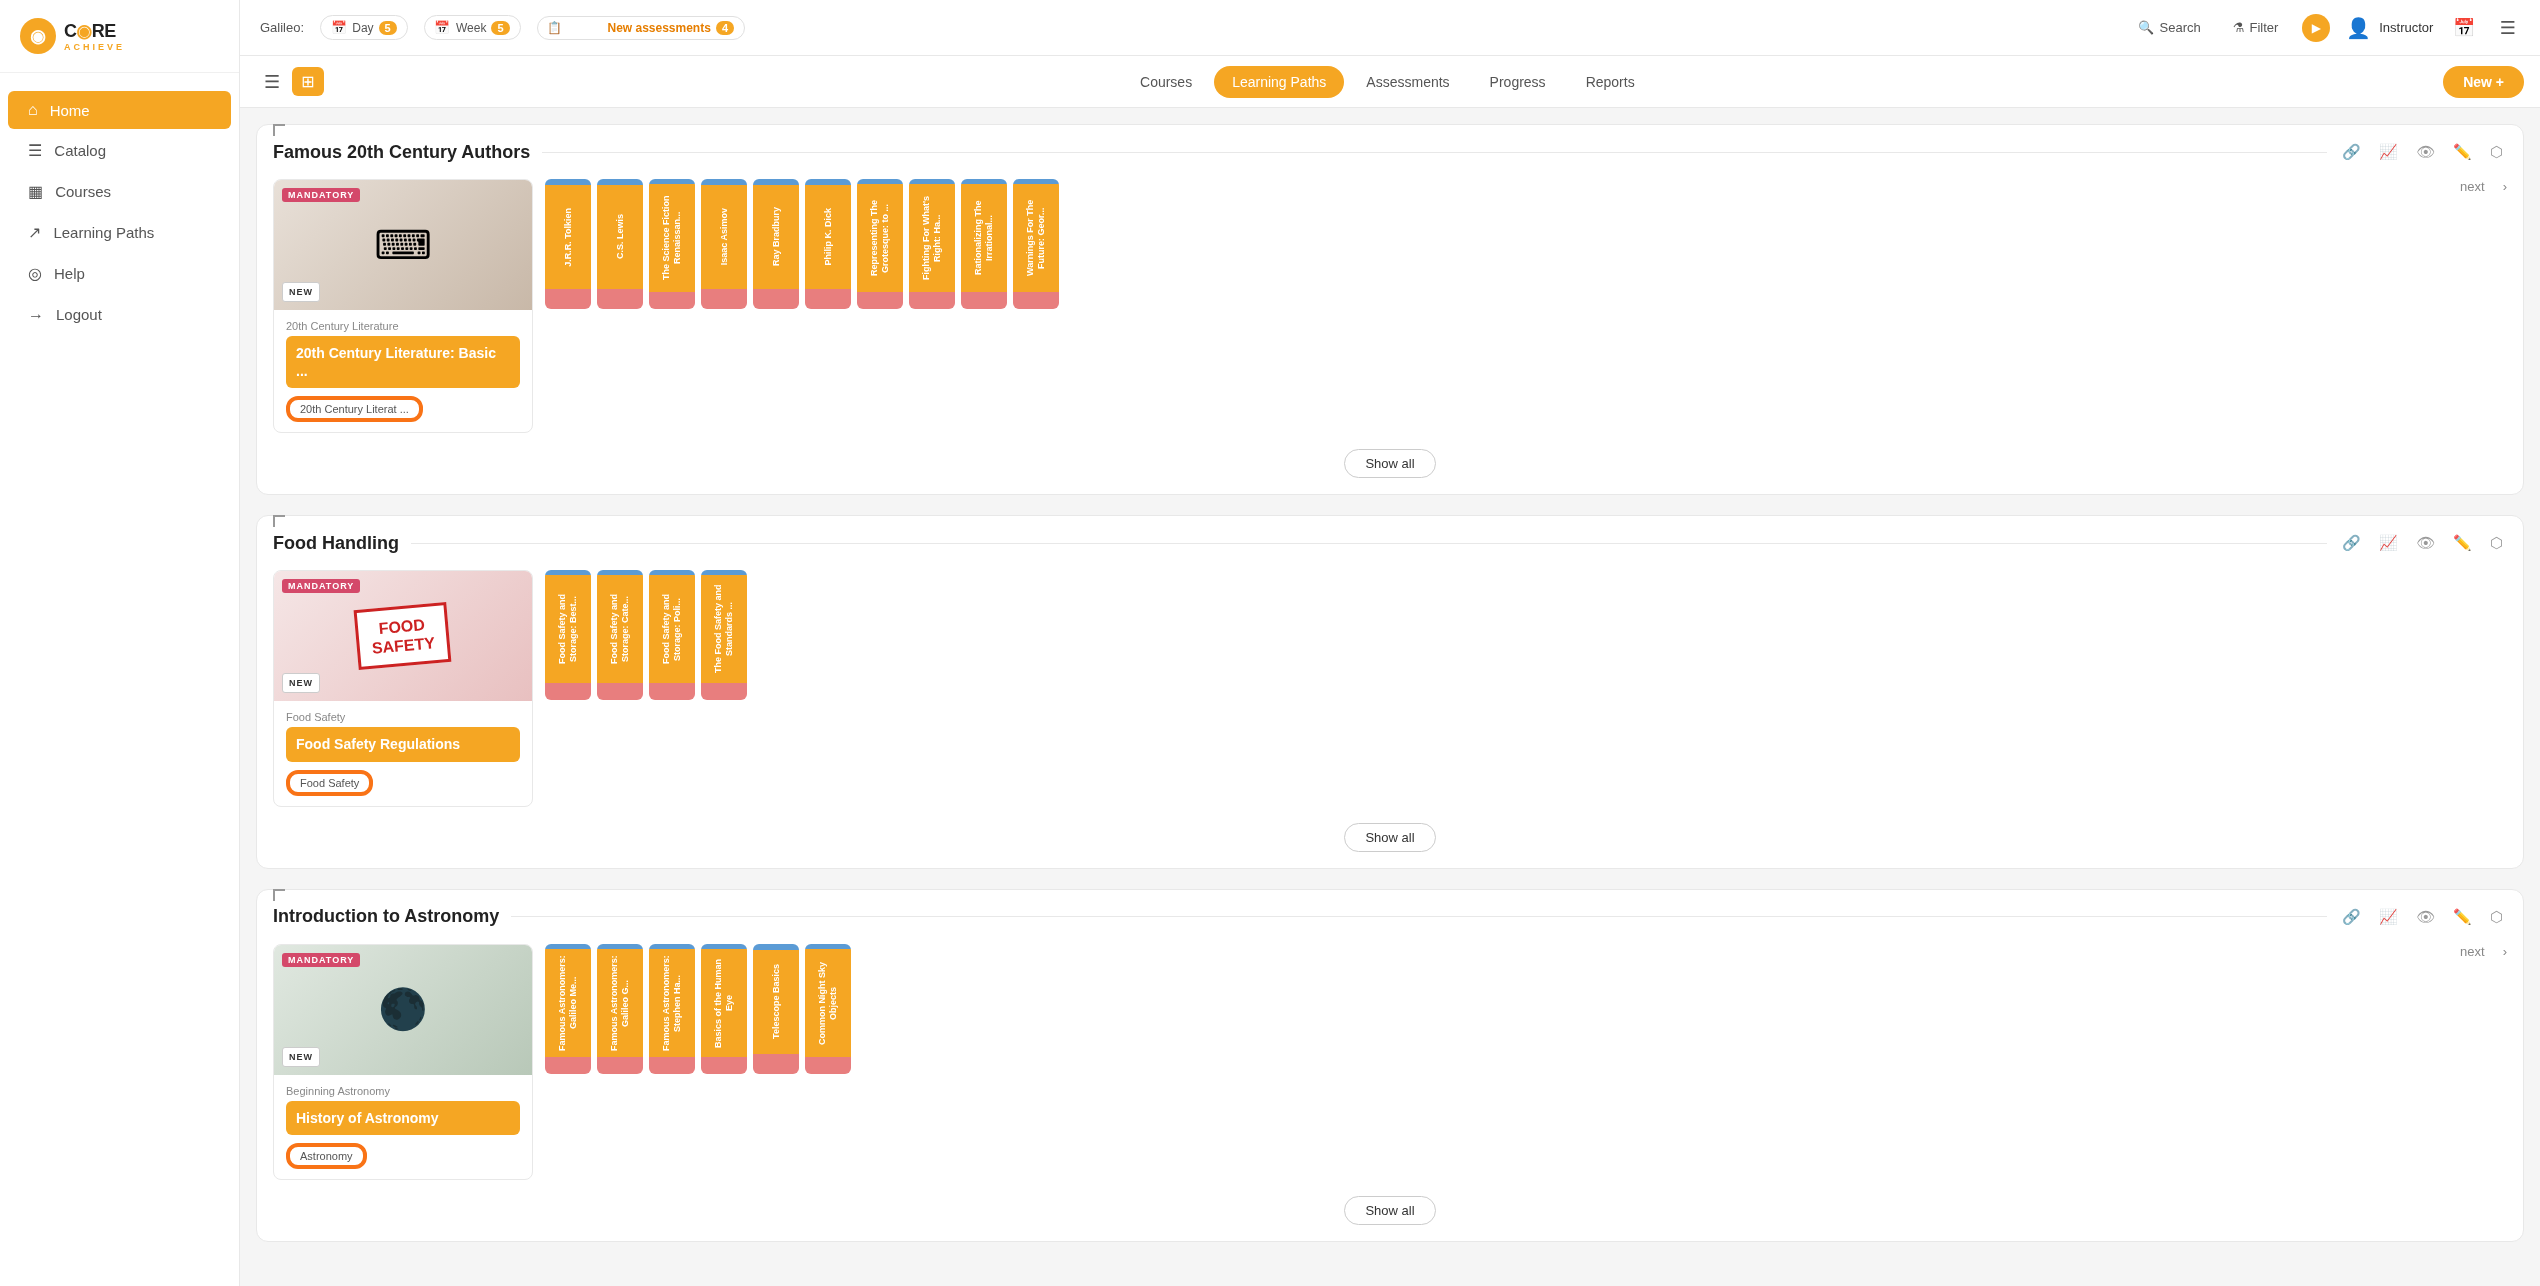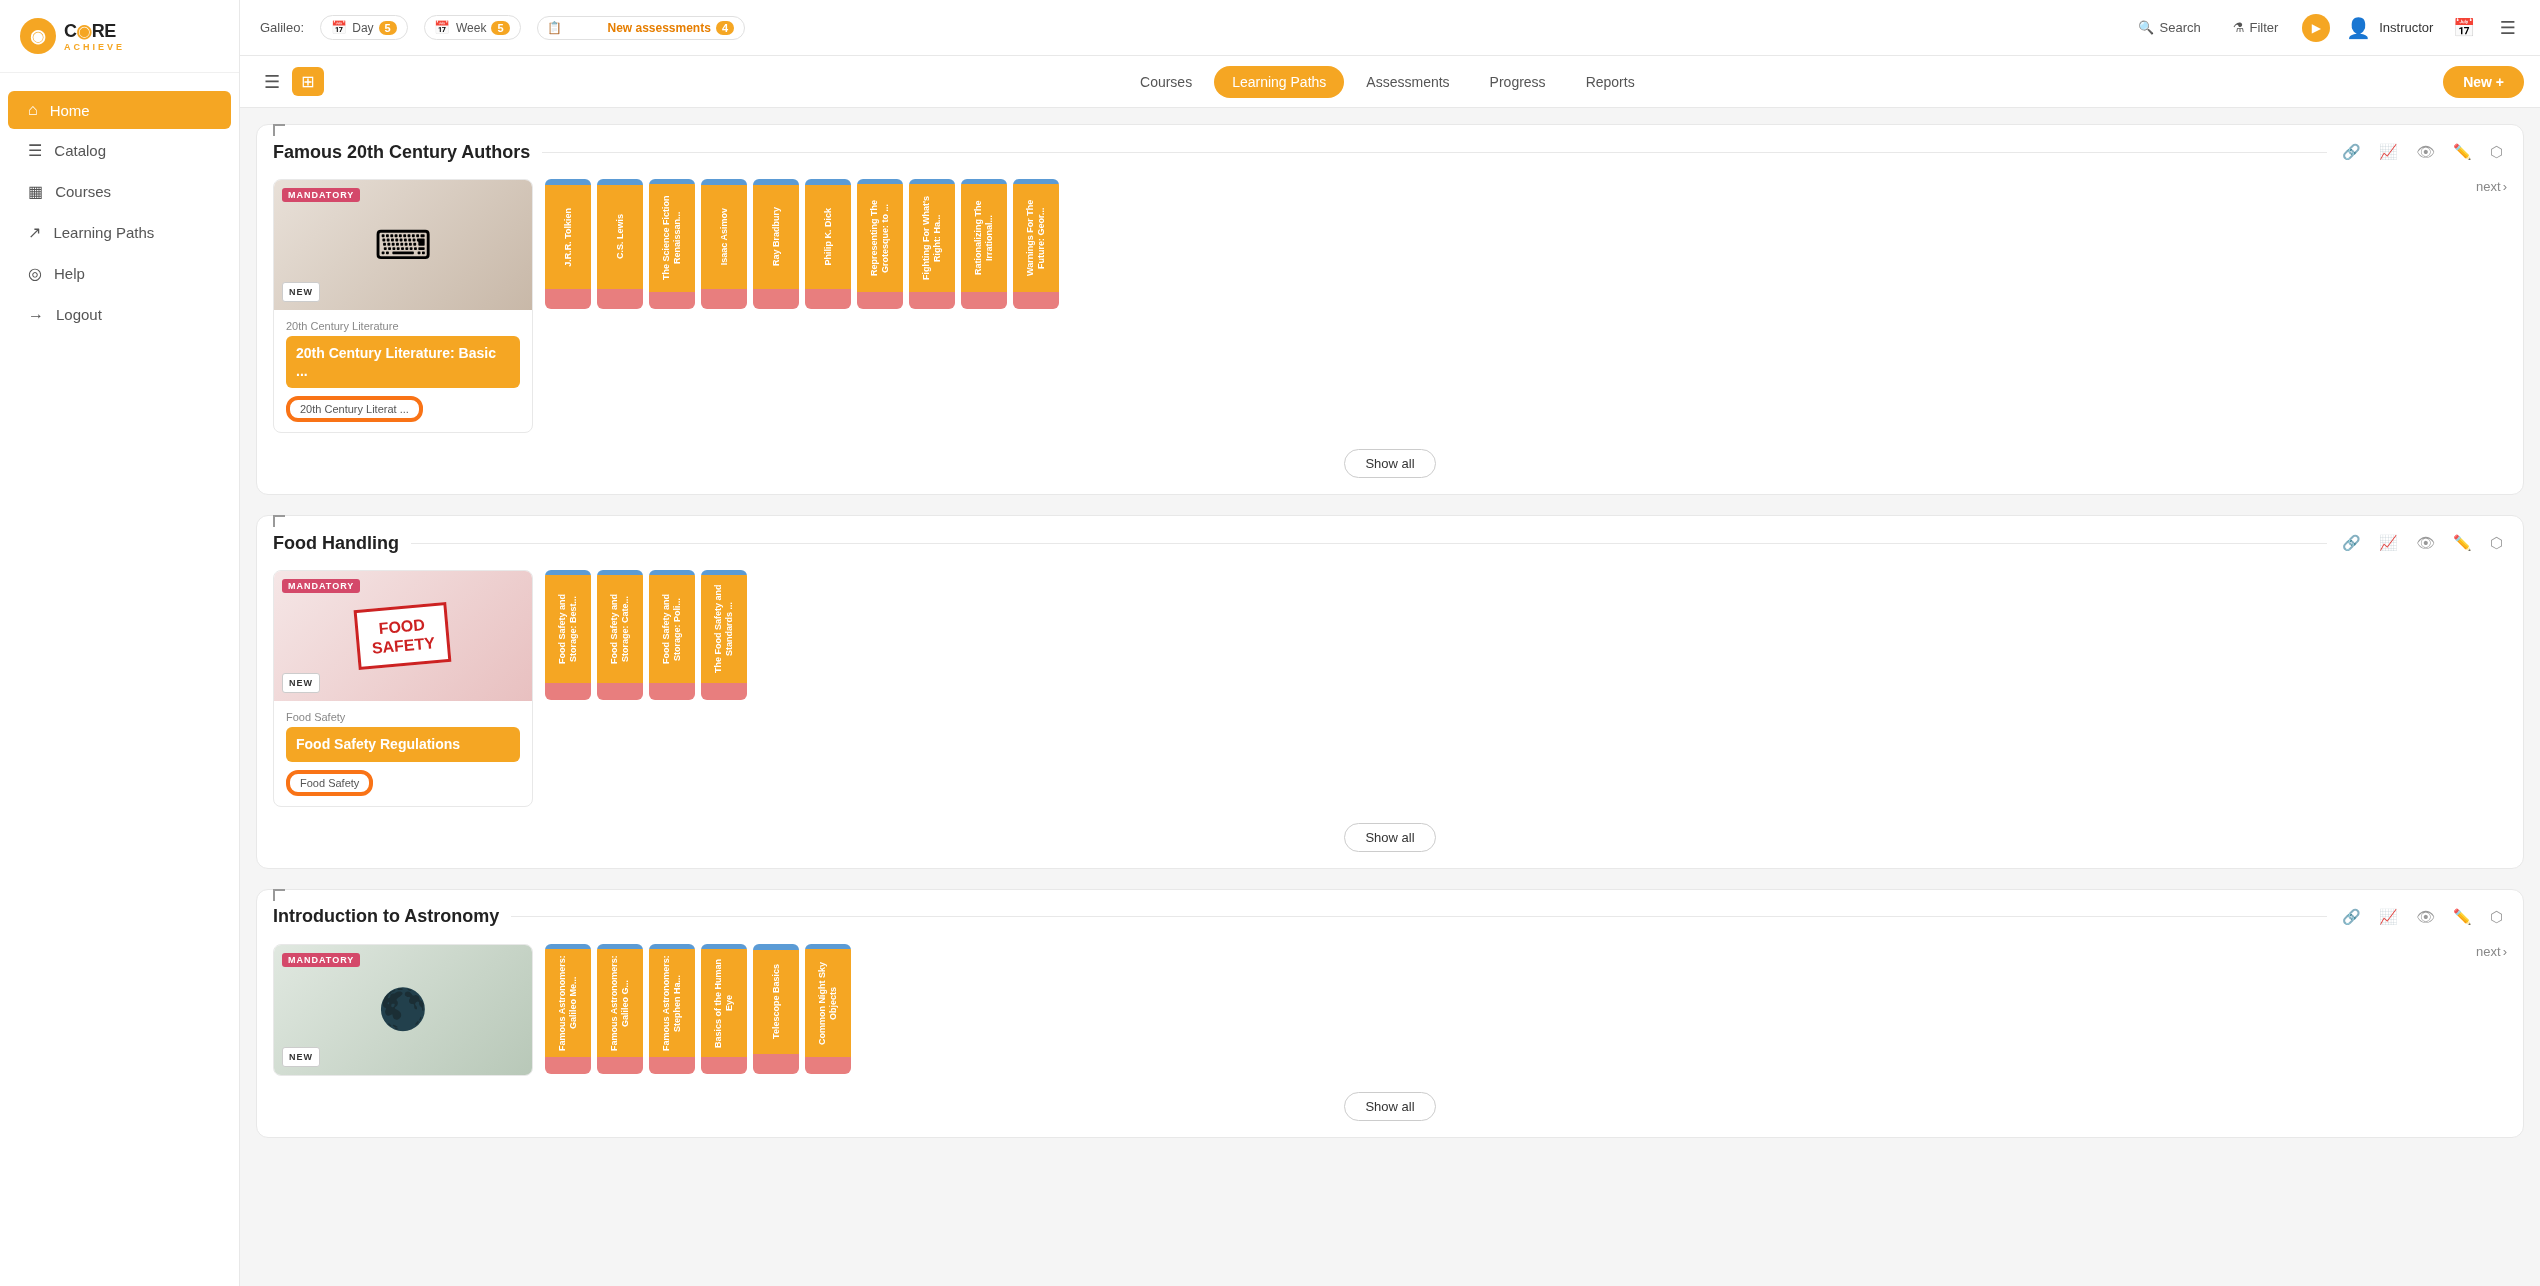--- a/index.html
+++ b/index.html
@@ -269,21 +269,21 @@
       right: 8px;
       top: 50%;
       transform: translateY(0);
       background: none;
       border: none;
       cursor: pointer;
       color: #888;
       font-size: 13px;
       display: flex;
       align-items: center;
-      gap: 2px;
+      gap: 18px;
     }
 
     .section-corner { position: absolute; top: -1px; left: 16px; width: 12px; height: 12px; border-left: 2px solid #999; border-top: 2px solid #999; }
   </style>
 </head>
 <body>
 
 <div class="sidebar">
   <div class="sidebar-logo">
     <div style="display:flex;align-items:center;gap:8px;">
@@ -563,20 +563,25 @@
             <button class="section-action-btn">⬡</button>
           </div>
         </div>
         <div class="section-body">
           <div class="course-main-card">
             <div class="course-thumbnail">
               <div class="thumb-bg-astronomy">🌑</div>
               <div class="mandatory-badge">MANDATORY</div>
               <div class="new-badge">NEW</div>
             </div>
+            <div class="course-info">
+              <div class="course-category">Beginning Astronomy</div>
+              <div class="course-title-main">History of Astronomy</div>
+              <button class="course-tag-btn">Astronomy</button>
+            </div>
           </div>
           <div class="mini-cards-row">
             <div class="mini-card">
               <div class="mini-card-top"></div>
               <div class="mini-card-body">
                 <div class="mini-card-text">Famous Astronomers: Galileo Me...</div>
               </div>
               <div class="mini-card-bottom"></div>
             </div>
             <div class="mini-card">

